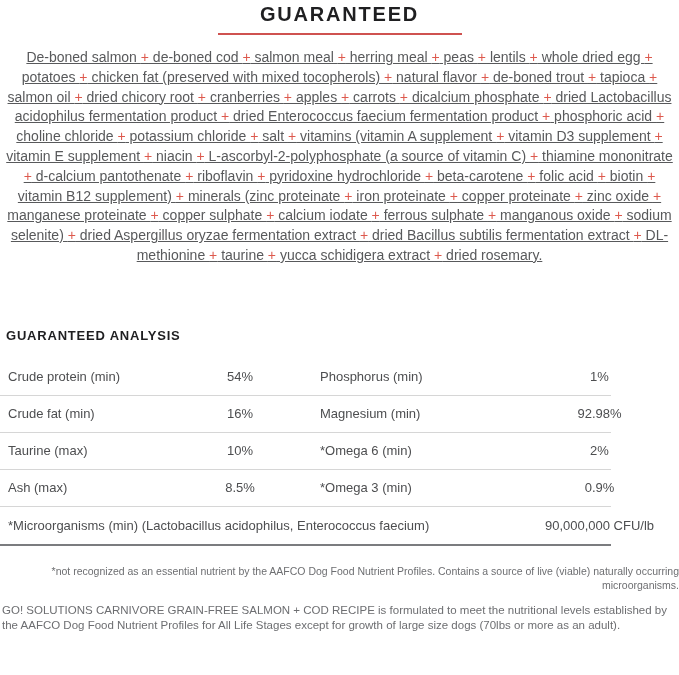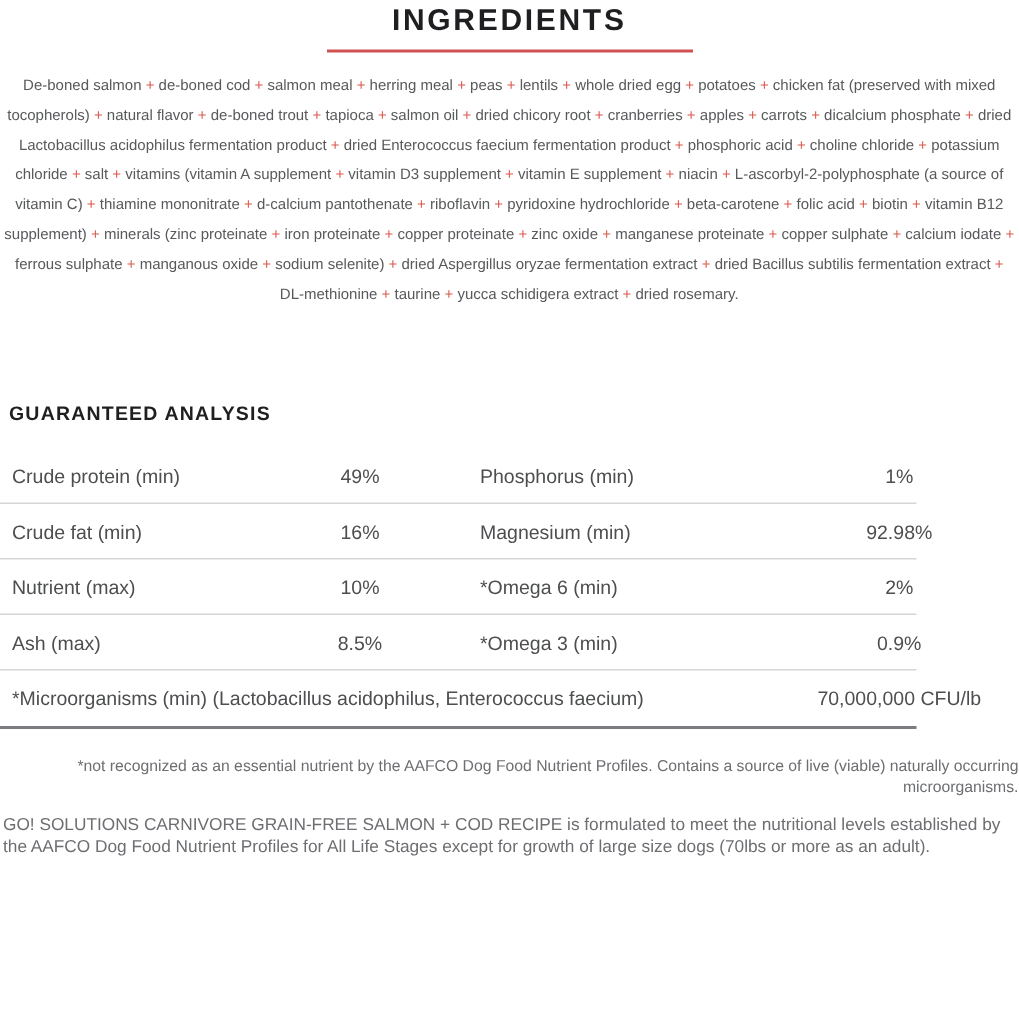--- a/index.html
+++ b/index.html
@@ -36,23 +36,24 @@
   .accent-rule{
     width:244px;
     height:2px;
     background:var(--accent);
     margin:7px auto 0 auto;
   }
   .ingredients-text{
     width:676px;
     margin:13px auto 0 auto;
     text-align:center;
-    font-size:10px;
+    font-size:14px;
     line-height:19.8px;
     color:var(--body);
+    text-decoration:underline;
   }
   .ingredients-text .plus{color:var(--plus);}
   .title-sub{
     margin:0 0 0 6px;
     margin-top:62px;
     text-align:left;
     font-size:13px;
     font-weight:700;
     letter-spacing:0.8px;
     color:var(--ink);
@@ -90,62 +91,62 @@
     color:var(--muted);
     text-align:left;
   }
 </style>
 </head>
 <body>
 
 <div class="page">
 
   <section>
-    <h1 class="title-main">INGREDIENTS</h1>
+    <h1 class="title-main">GUARANTEED</h1>
     <div class="accent-rule"></div>
     <p class="ingredients-text">De-boned salmon <span class="plus">+</span> de-boned cod <span class="plus">+</span> salmon meal <span class="plus">+</span> herring meal <span class="plus">+</span> peas <span class="plus">+</span> lentils <span class="plus">+</span> whole dried egg <span class="plus">+</span> potatoes <span class="plus">+</span> chicken fat (preserved with mixed tocopherols) <span class="plus">+</span> natural flavor <span class="plus">+</span> de-boned trout <span class="plus">+</span> tapioca <span class="plus">+</span> salmon oil <span class="plus">+</span> dried chicory root <span class="plus">+</span> cranberries <span class="plus">+</span> apples <span class="plus">+</span> carrots <span class="plus">+</span> dicalcium phosphate <span class="plus">+</span> dried Lactobacillus acidophilus fermentation product <span class="plus">+</span> dried Enterococcus faecium fermentation product <span class="plus">+</span> phosphoric acid <span class="plus">+</span> choline chloride <span class="plus">+</span> potassium chloride <span class="plus">+</span> salt <span class="plus">+</span> vitamins (vitamin A supplement <span class="plus">+</span> vitamin D3 supplement <span class="plus">+</span> vitamin E supplement <span class="plus">+</span> niacin <span class="plus">+</span> L-ascorbyl-2-polyphosphate (a source of vitamin C) <span class="plus">+</span> thiamine mononitrate <span class="plus">+</span> d-calcium pantothenate <span class="plus">+</span> riboflavin <span class="plus">+</span> pyridoxine hydrochloride <span class="plus">+</span> beta-carotene <span class="plus">+</span> folic acid <span class="plus">+</span> biotin <span class="plus">+</span> vitamin B12 supplement) <span class="plus">+</span> minerals (zinc proteinate <span class="plus">+</span> iron proteinate <span class="plus">+</span> copper proteinate <span class="plus">+</span> zinc oxide <span class="plus">+</span> manganese proteinate <span class="plus">+</span> copper sulphate <span class="plus">+</span> calcium iodate <span class="plus">+</span> ferrous sulphate <span class="plus">+</span> manganous oxide <span class="plus">+</span> sodium selenite) <span class="plus">+</span> dried Aspergillus oryzae fermentation extract <span class="plus">+</span> dried Bacillus subtilis fermentation extract <span class="plus">+</span> DL-methionine <span class="plus">+</span> taurine <span class="plus">+</span> yucca schidigera extract <span class="plus">+</span> dried rosemary.</p>
   </section>
 
   <section>
     <h2 class="title-sub">GUARANTEED ANALYSIS</h2>
 
     <div class="ga-table">
 
       <div class="ga-row">
         <span class="cell-label">Crude protein (min)</span>
-        <span class="cell-value">49%</span>
+        <span class="cell-value">54%</span>
         <span class="cell-label-r">Phosphorus (min)</span>
         <span class="cell-value">1%</span>
       </div>
 
       <div class="ga-row">
         <span class="cell-label">Crude fat (min)</span>
         <span class="cell-value">16%</span>
         <span class="cell-label-r">Magnesium (min)</span>
         <span class="cell-value">92.98%</span>
       </div>
 
 
       <div class="ga-row">
-        <span class="cell-label">Nutrient (max)</span>
+        <span class="cell-label">Taurine (max)</span>
         <span class="cell-value">10%</span>
         <span class="cell-label-r">*Omega 6 (min)</span>
         <span class="cell-value">2%</span>
       </div>
 
       <div class="ga-row">
         <span class="cell-label">Ash (max)</span>
         <span class="cell-value">8.5%</span>
         <span class="cell-label-r">*Omega 3 (min)</span>
         <span class="cell-value">0.9%</span>
       </div>
 
       <div class="ga-row full">
         <span class="cell-label">*Microorganisms (min) (Lactobacillus acidophilus, Enterococcus faecium)</span>
-        <span class="cell-value">70,000,000 CFU/lb</span>
+        <span class="cell-value">90,000,000 CFU/lb</span>
       </div>
 
     </div>
 
     <p class="footnote">*not recognized as an essential nutrient by the AAFCO Dog Food Nutrient Profiles. Contains a source of live (viable) naturally occurring microorganisms.</p>
     <p class="formulation">GO! SOLUTIONS CARNIVORE GRAIN-FREE SALMON + COD RECIPE  is formulated to meet the nutritional levels established by the AAFCO Dog Food Nutrient Profiles for All Life Stages except for growth of large size dogs (70lbs or more as an adult).</p>
   </section>
 
 </div>
 

